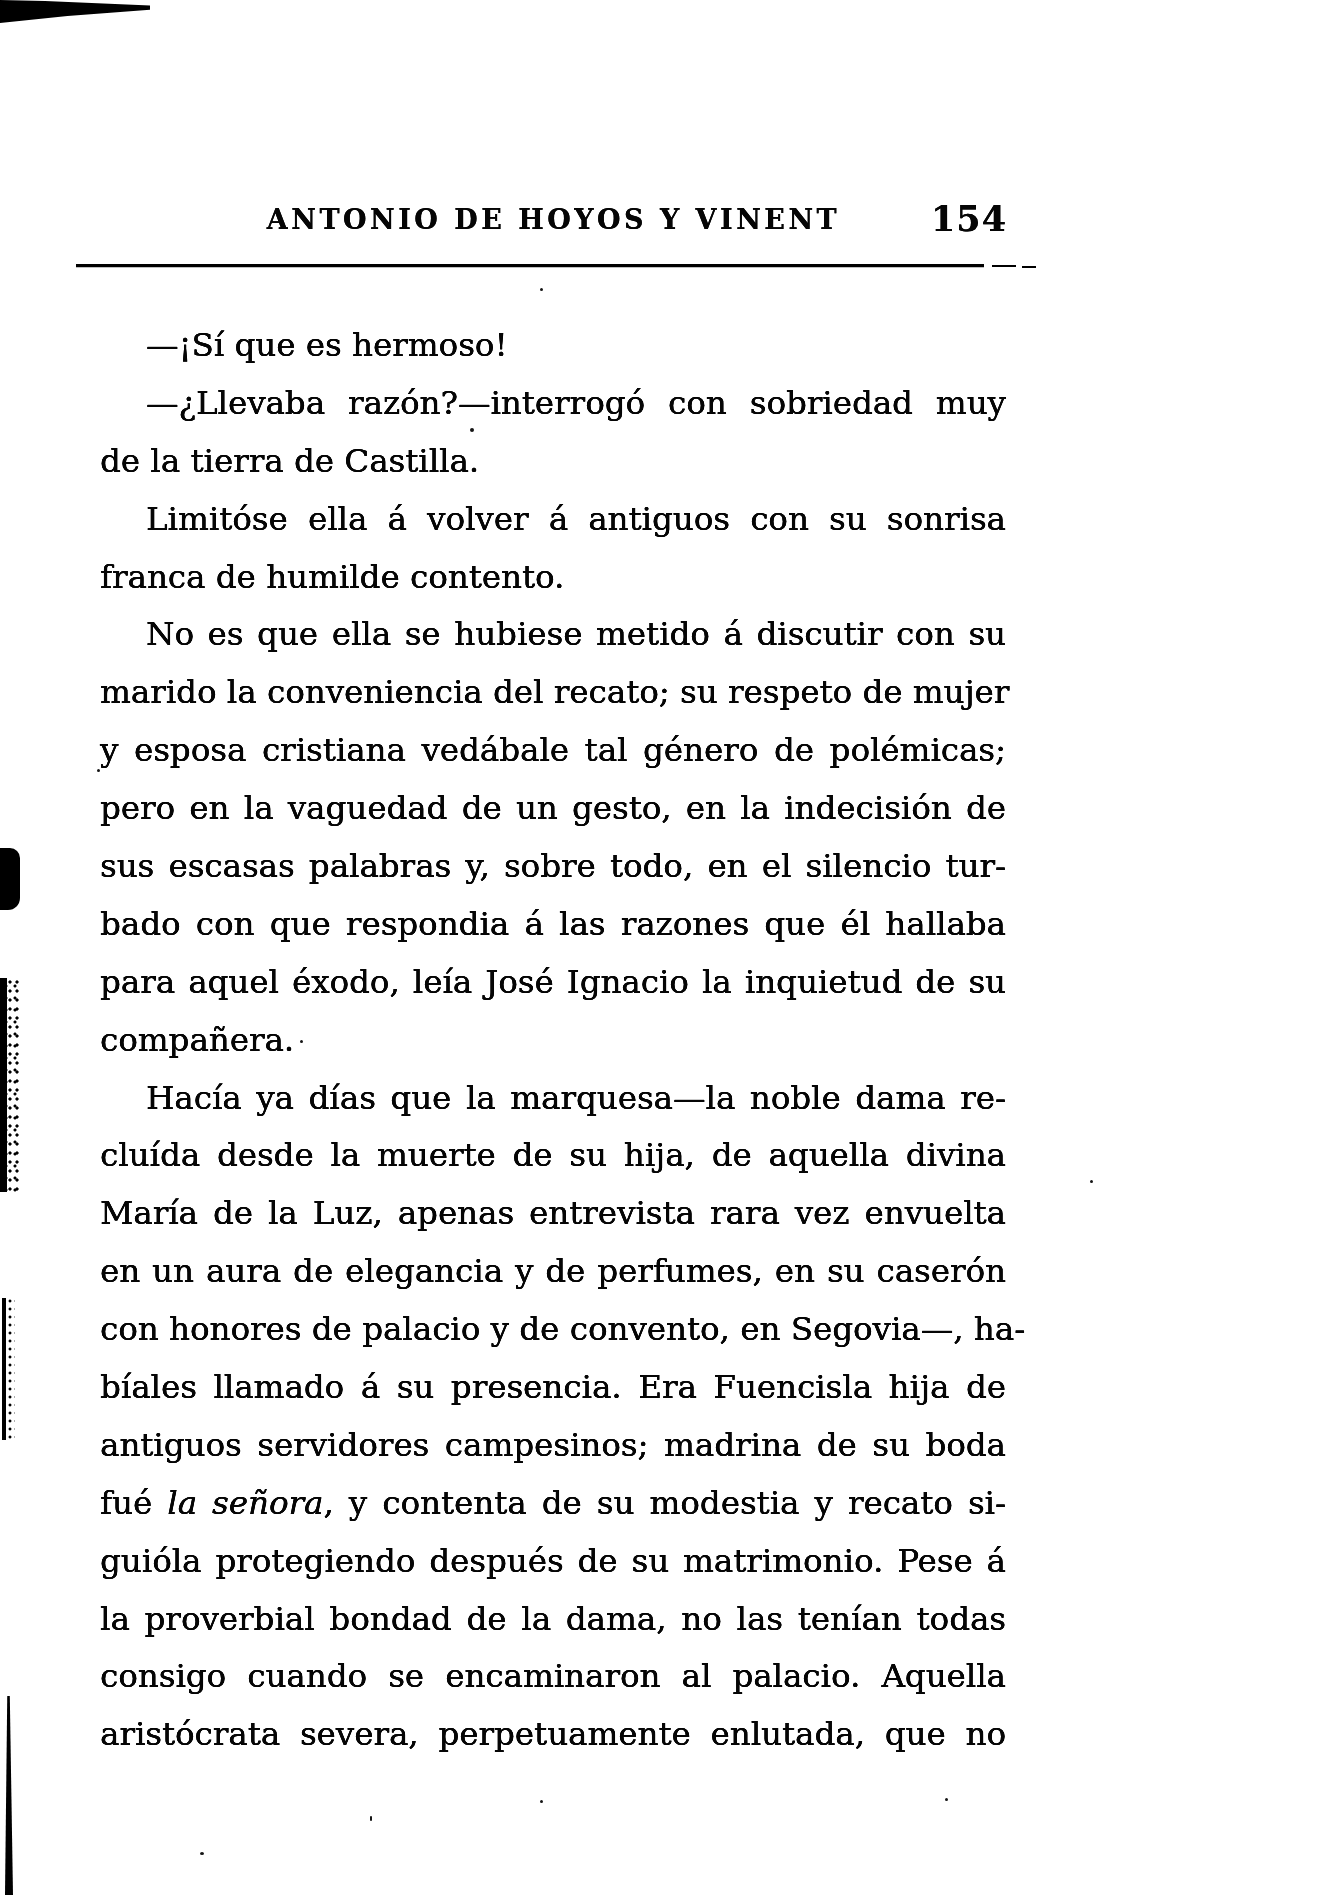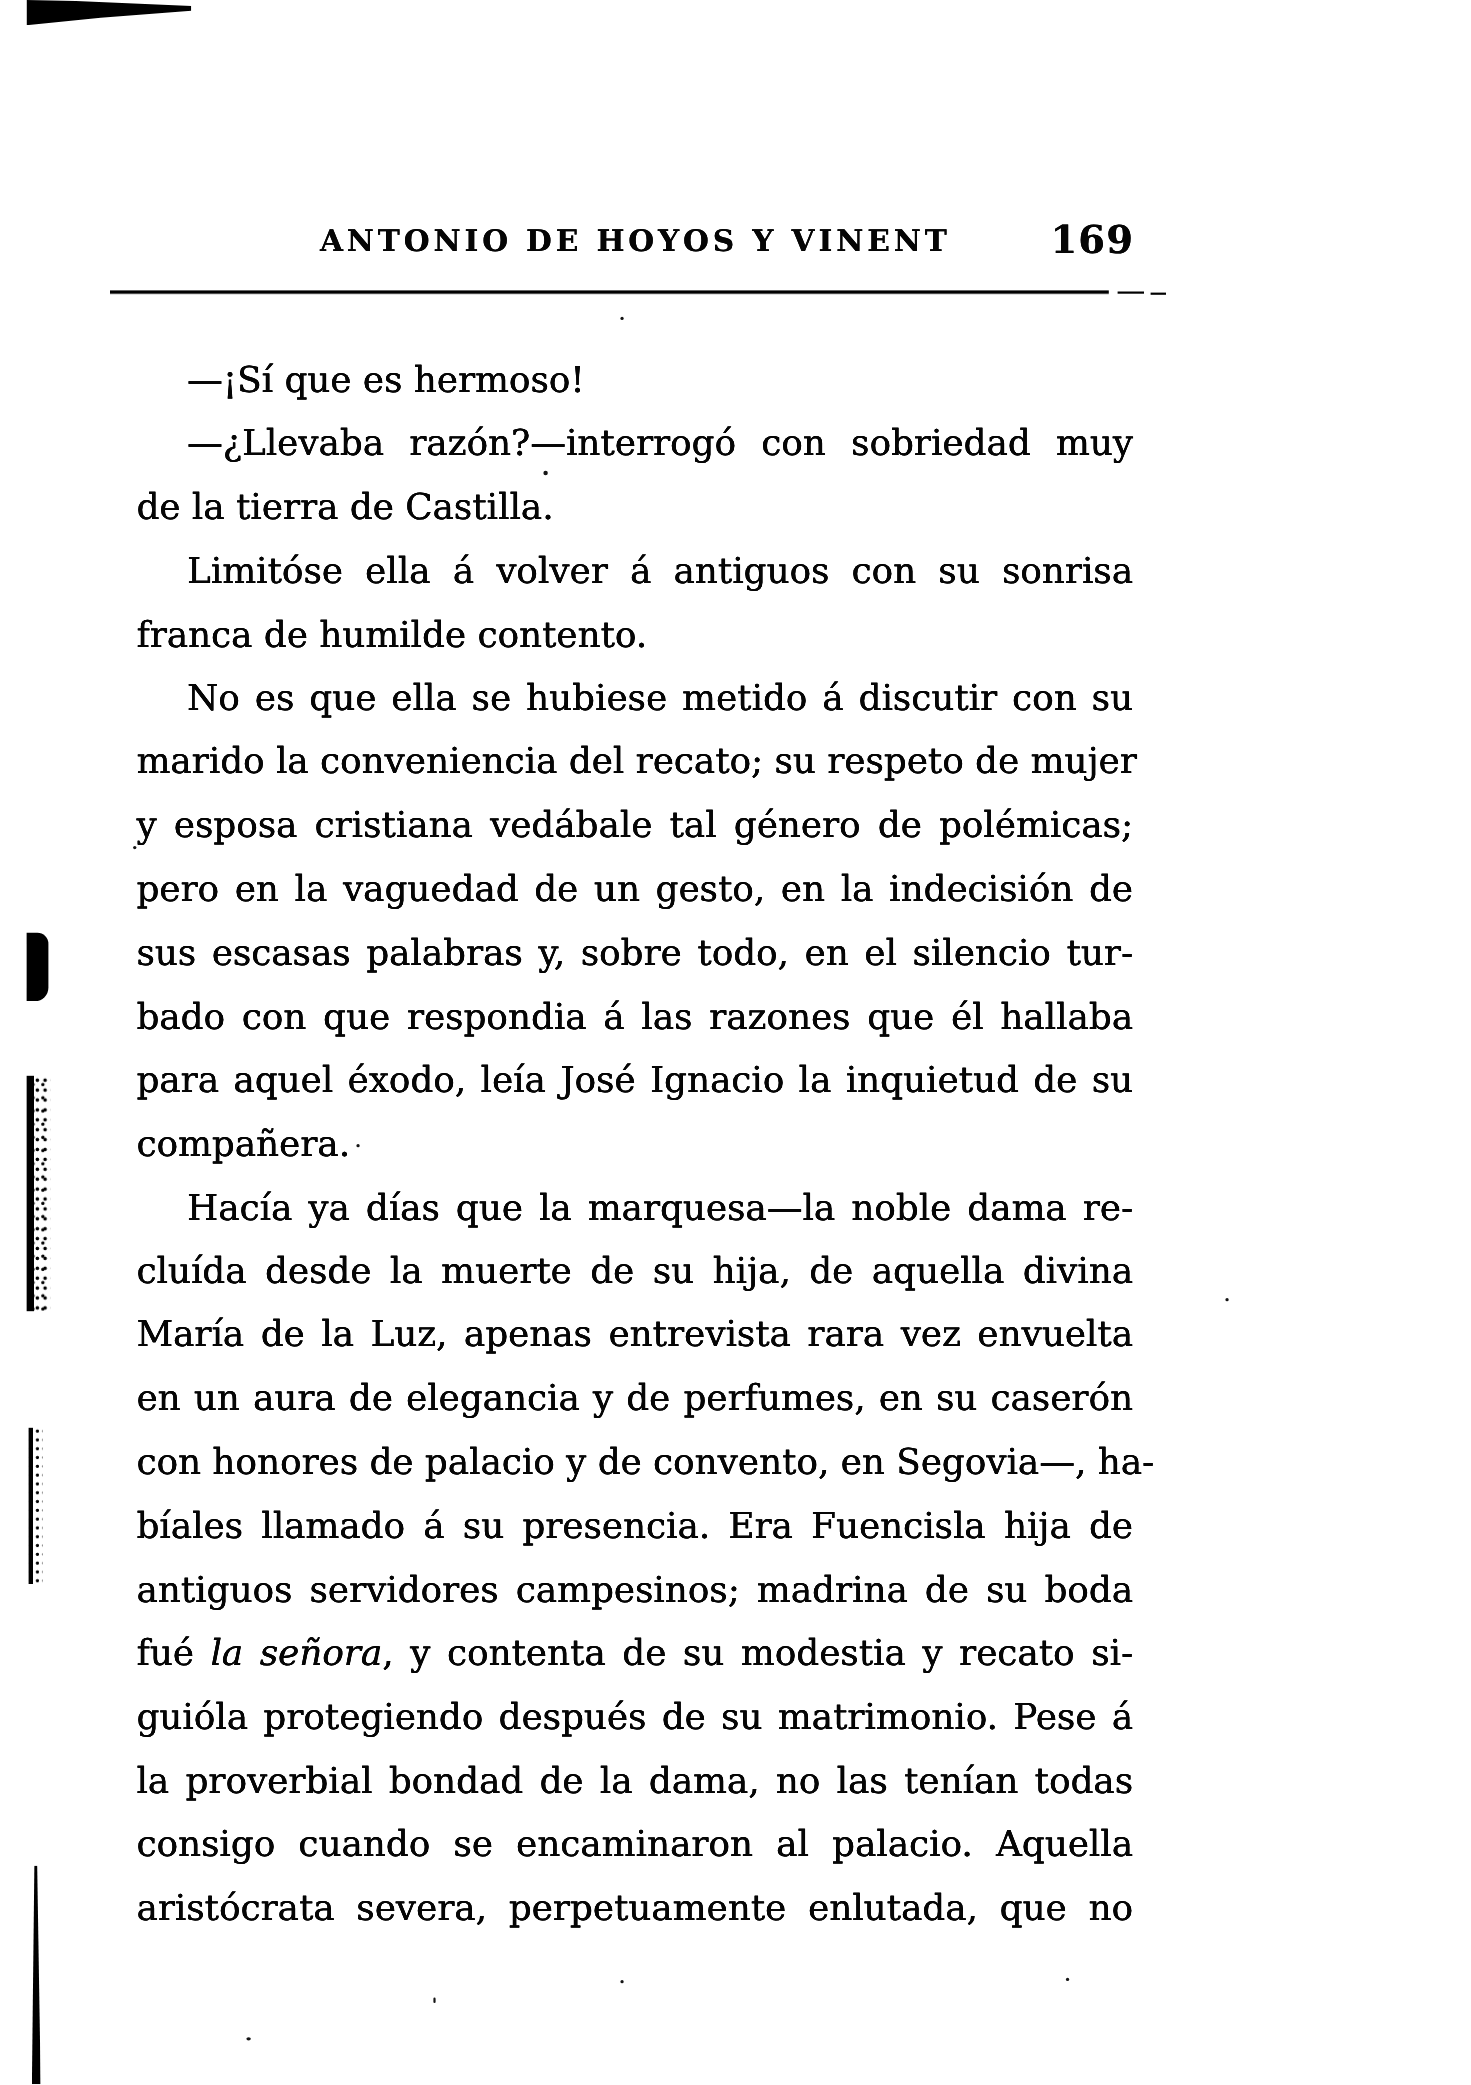--- a/index.html
+++ b/index.html
@@ -3,21 +3,20 @@
 <meta charset="utf-8">
 <style>
   html,body { margin:0; padding:0; background:#ffffff; }
   .page {
     position:relative;
     width:1228px; height:1895px;
     background:#ffffff;
     overflow:hidden;
     font-family:"DejaVu Serif", serif;
     color:#050505;
-    margin-left:24px;
   }
   
   .running-header {
     position:absolute; left:100px; top:198px; width:907px; height:48px;
   }
   .header-title {
     position:absolute; left:0; right:0; top:6px;
     text-align:center;
     font-size:27px; font-weight:bold;
     letter-spacing:3.5px;
@@ -98,21 +97,21 @@
   <div class="speck" style="left:1286px;top:962px;width:3px;height:4px;"></div>
   <div class="speck" style="left:1090px;top:1180px;width:3px;height:3px;"></div>
   <div class="speck" style="left:540px;top:1800px;width:3px;height:3px;"></div>
   <div class="speck" style="left:945px;top:1798px;width:3px;height:3px;"></div>
   <div class="speck" style="left:200px;top:1852px;width:4px;height:3px;"></div>
   <div class="speck" style="left:370px;top:1816px;width:2px;height:5px;border-radius:1px;"></div>
   <div class="speck" style="left:97px;top:769px;width:3px;height:3px;"></div>
 
   <div class="running-header">
     <div class="header-title">ANTONIO DE HOYOS Y VINENT</div>
-    <div class="page-number">169</div>
+    <div class="page-number">154</div>
   </div>
   <div class="header-rule"></div>
   <div class="rule-dash-a"></div>
   <div class="rule-dash-b"></div>
 
   <div class="body-text">
       <div class="line indent para-end"><span>—¡Sí que es hermoso!</span></div>
       <div class="line indent"><span>—¿Llevaba razón?—interrogó con sobriedad muy</span></div>
       <div class="line para-end"><span>de la tierra de Castilla.</span></div>
       <div class="line indent"><span>Limitóse ella á volver á antiguos con su sonrisa</span></div>

